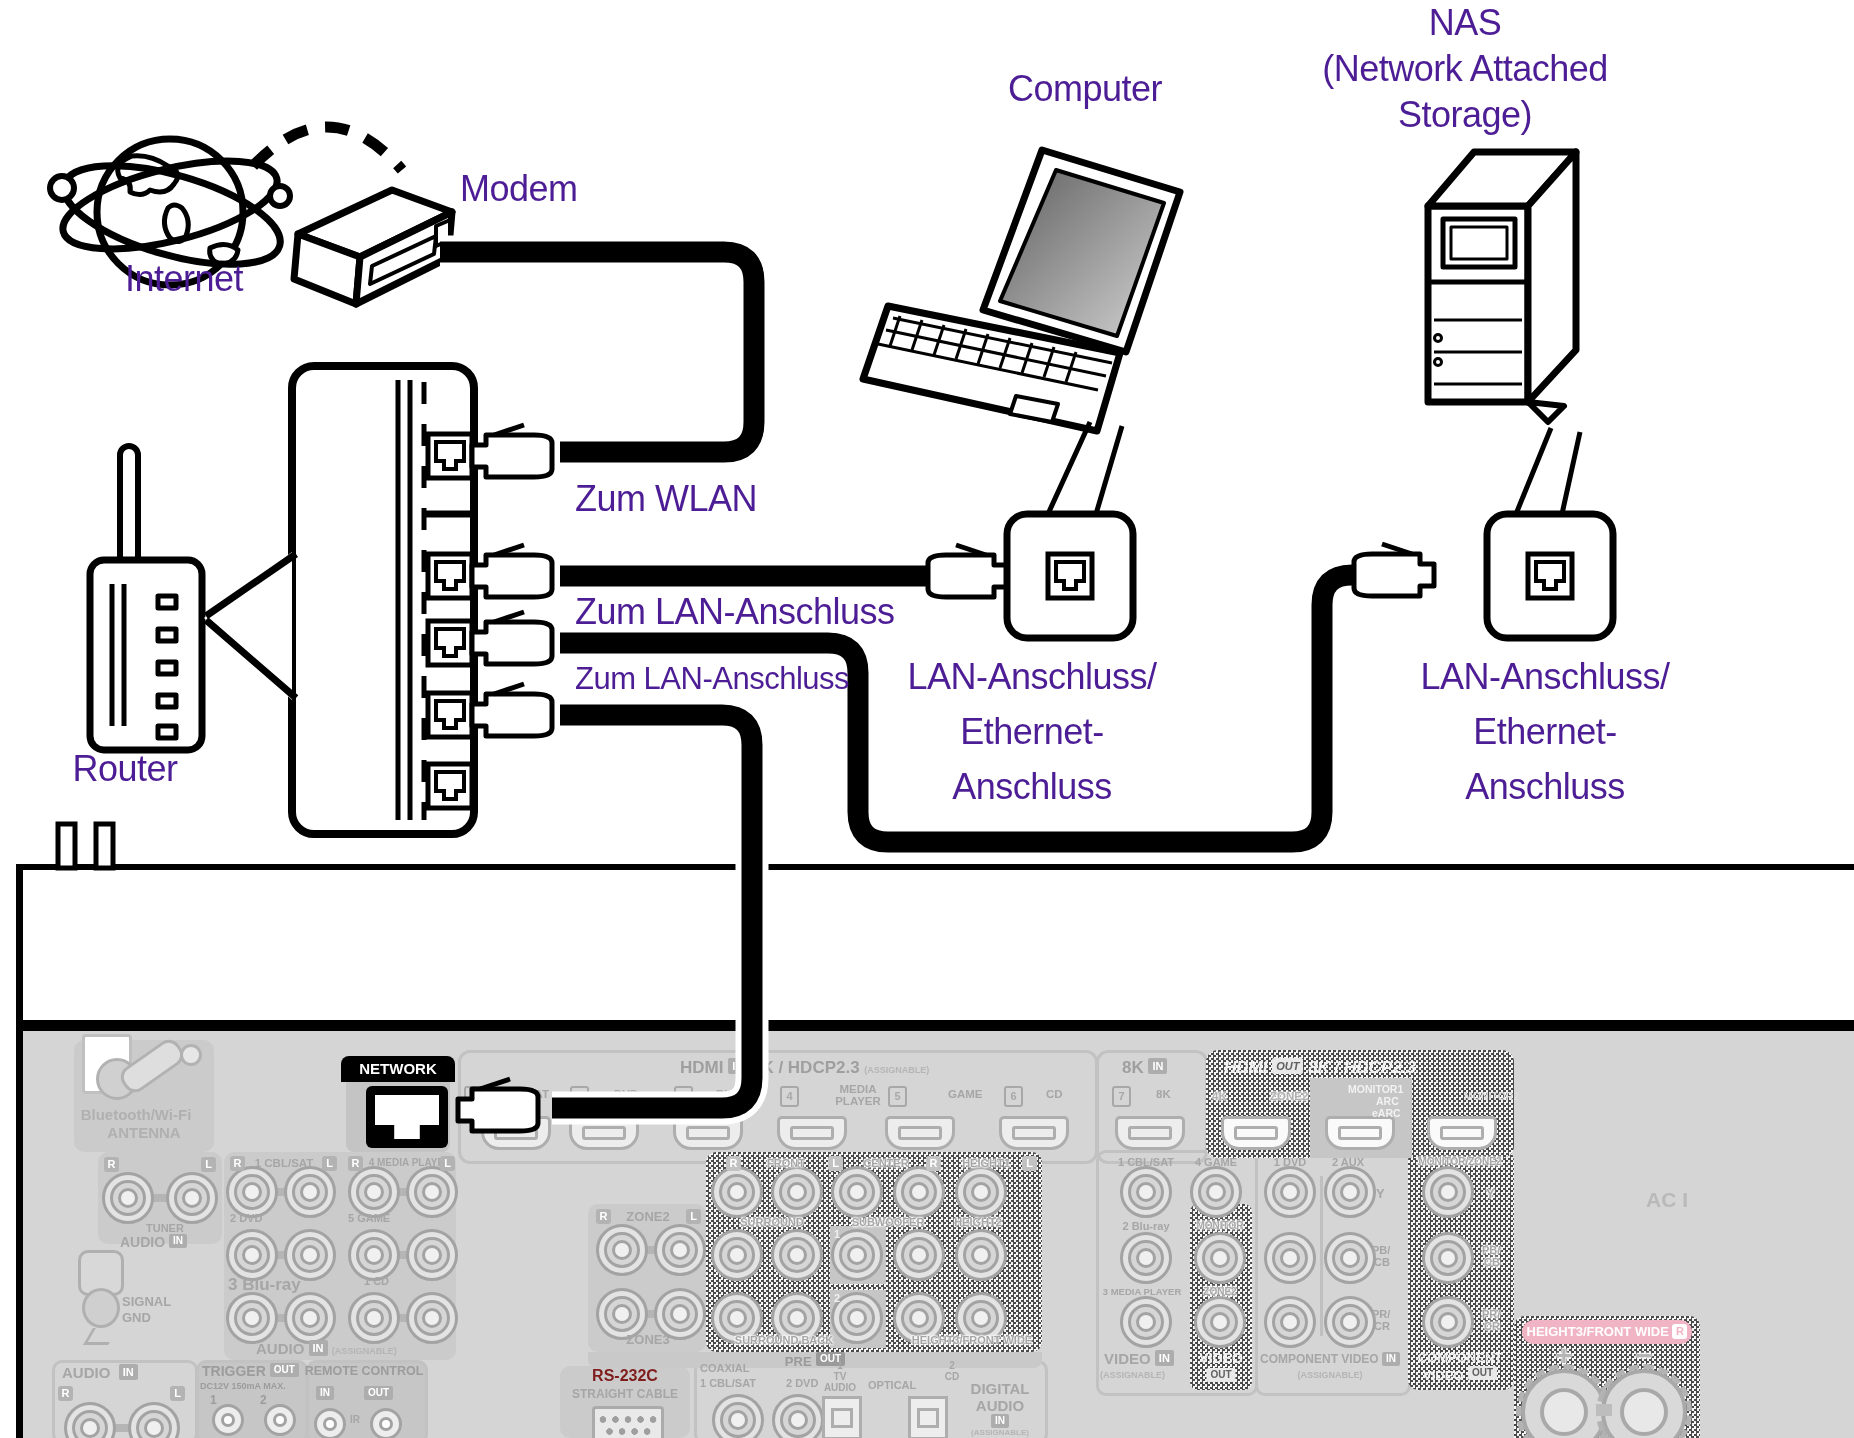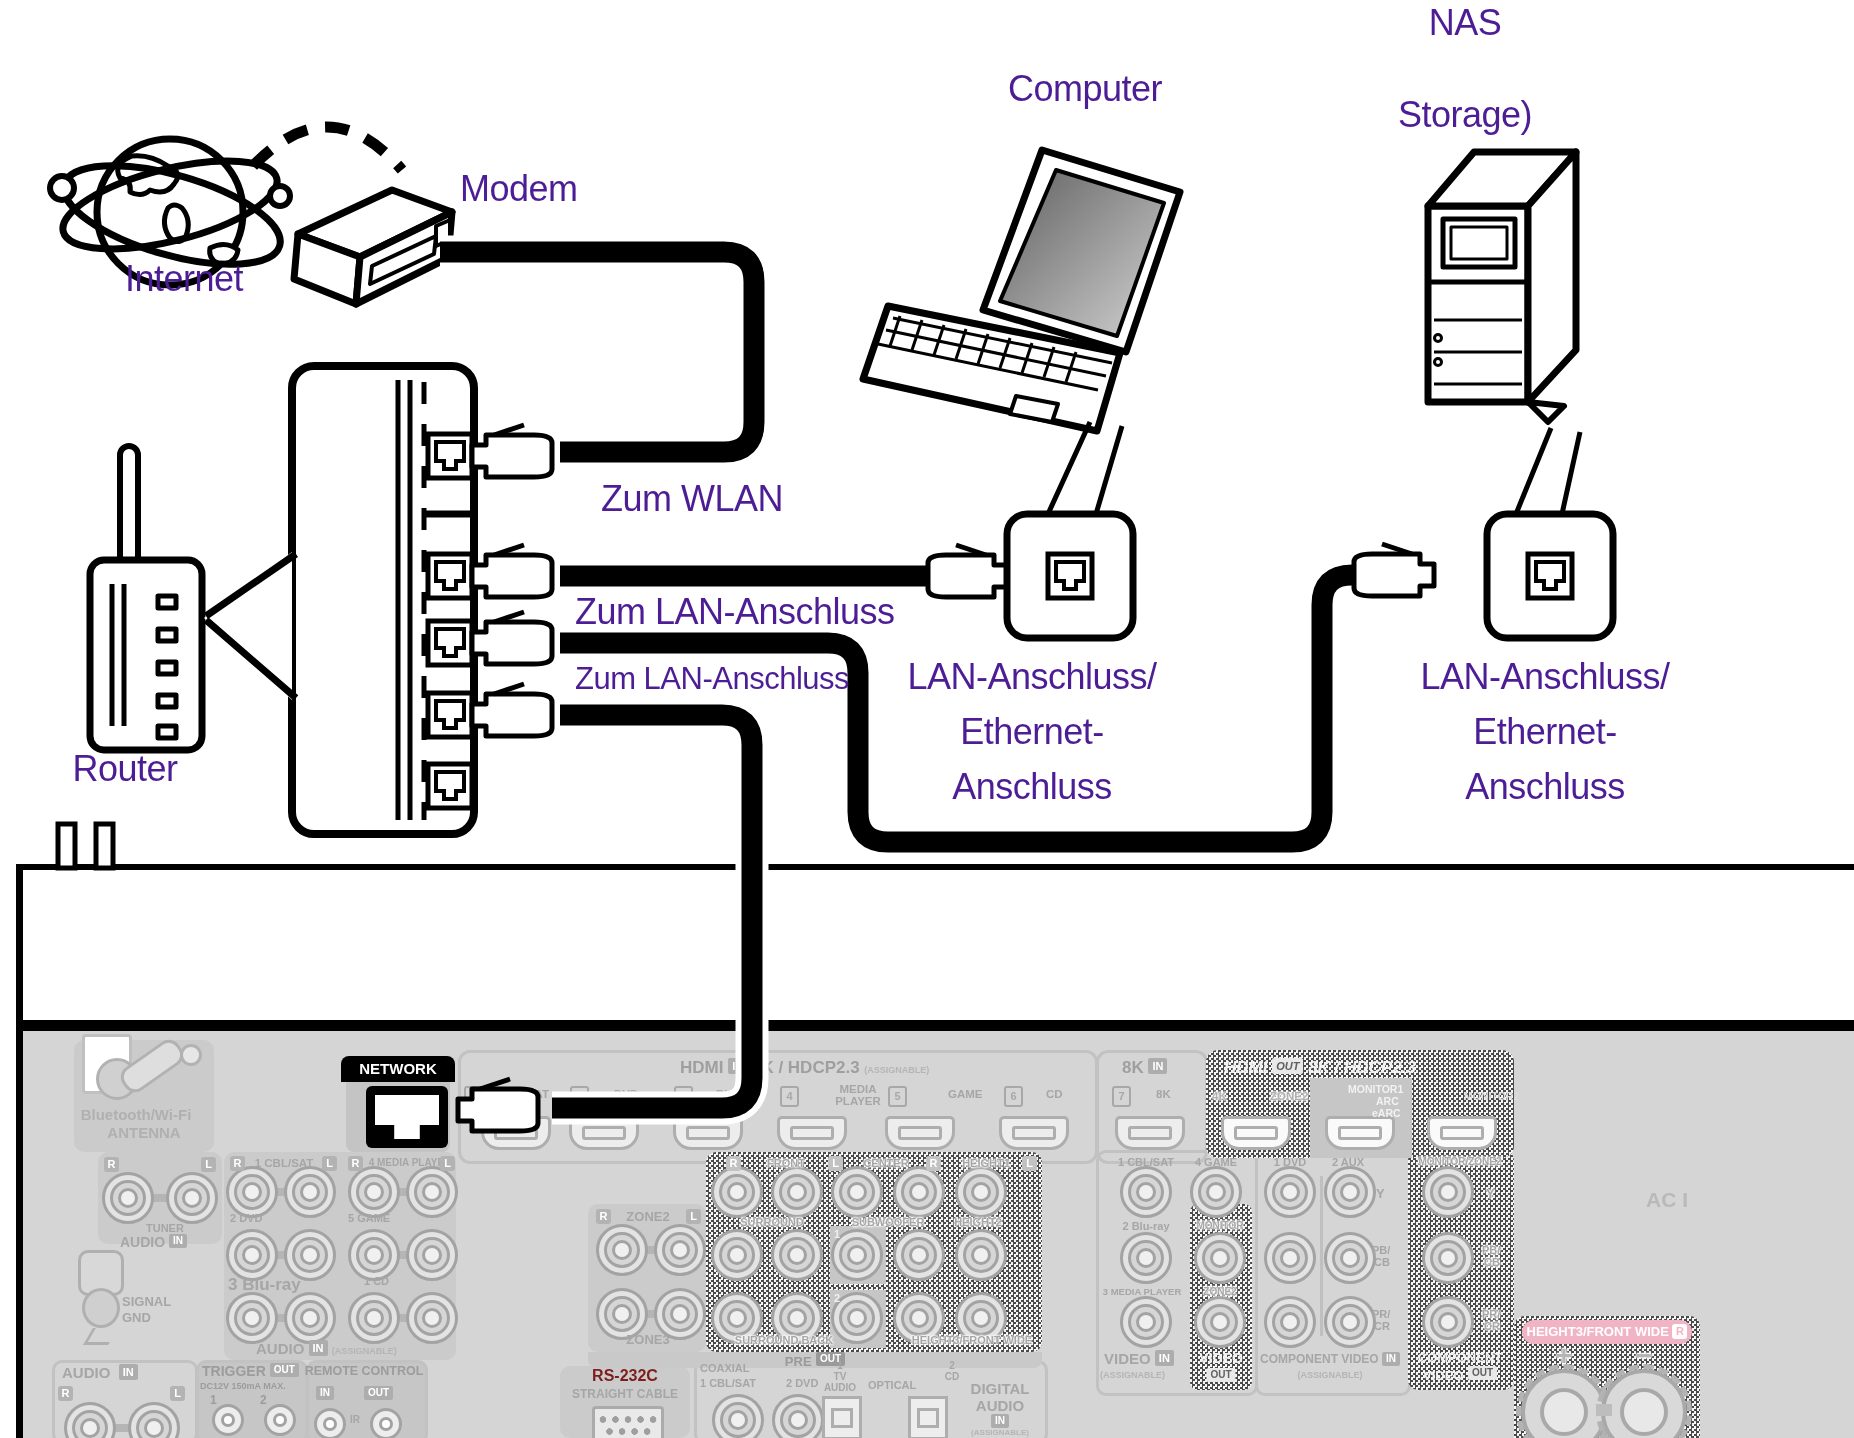--- a/index.html
+++ b/index.html
@@ -470,25 +470,26 @@
     </g>
 
     <g>
       <path d="M1516 514 L1551 428 M1562 514 L1580 432" stroke="#000" stroke-width="5" fill="none"></path>
       <rect x="1487" y="514" width="126" height="124" rx="20" fill="#fff" stroke="#000" stroke-width="7"></rect>
       <use href="#rj45j" x="1528" y="554"></use>
     </g>
   </svg>
 
   <div class="dlabel dctr" style="left:1465px;top:2px;">NAS</div>
+  <div class="dlabel dctr" style="left:1465px;top:48px;">(Network Attached</div>
   <div class="dlabel dctr" style="left:1465px;top:94px;">Storage)</div>
   <div class="dlabel dctr" style="left:1085px;top:68px;">Computer</div>
   <div class="dlabel" style="left:460px;top:168px;">Modem</div>
   <div class="dlabel dctr" style="left:184px;top:258px;">Internet</div>
-  <div class="dlabel" style="left:575px;top:478px;margin-left:26px;">Zum WLAN</div>
+  <div class="dlabel" style="left:575px;top:478px;">Zum WLAN</div>
   <div class="dlabel" style="left:575px;top:591px;">Zum LAN-Anschluss</div>
   <div class="dlabel" style="left:575px;top:661px;font-size:31px;">Zum LAN-Anschluss</div>
   <div class="dlabel dctr" style="left:1032px;top:656px;">LAN-Anschluss/</div>
   <div class="dlabel dctr" style="left:1032px;top:711px;">Ethernet-</div>
   <div class="dlabel dctr" style="left:1032px;top:766px;">Anschluss</div>
   <div class="dlabel dctr" style="left:1545px;top:656px;">LAN-Anschluss/</div>
   <div class="dlabel dctr" style="left:1545px;top:711px;">Ethernet-</div>
   <div class="dlabel dctr" style="left:1545px;top:766px;">Anschluss</div>
   <div class="dlabel dctr" style="left:125px;top:748px;">Router</div>
 

